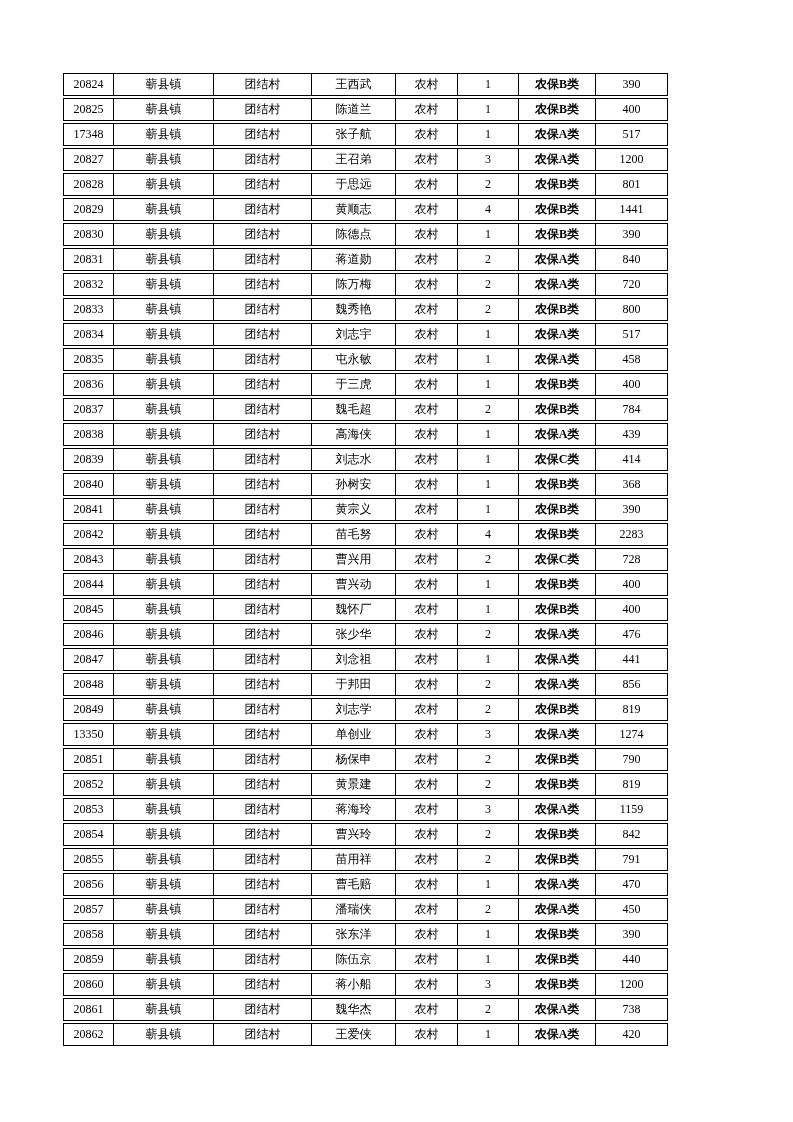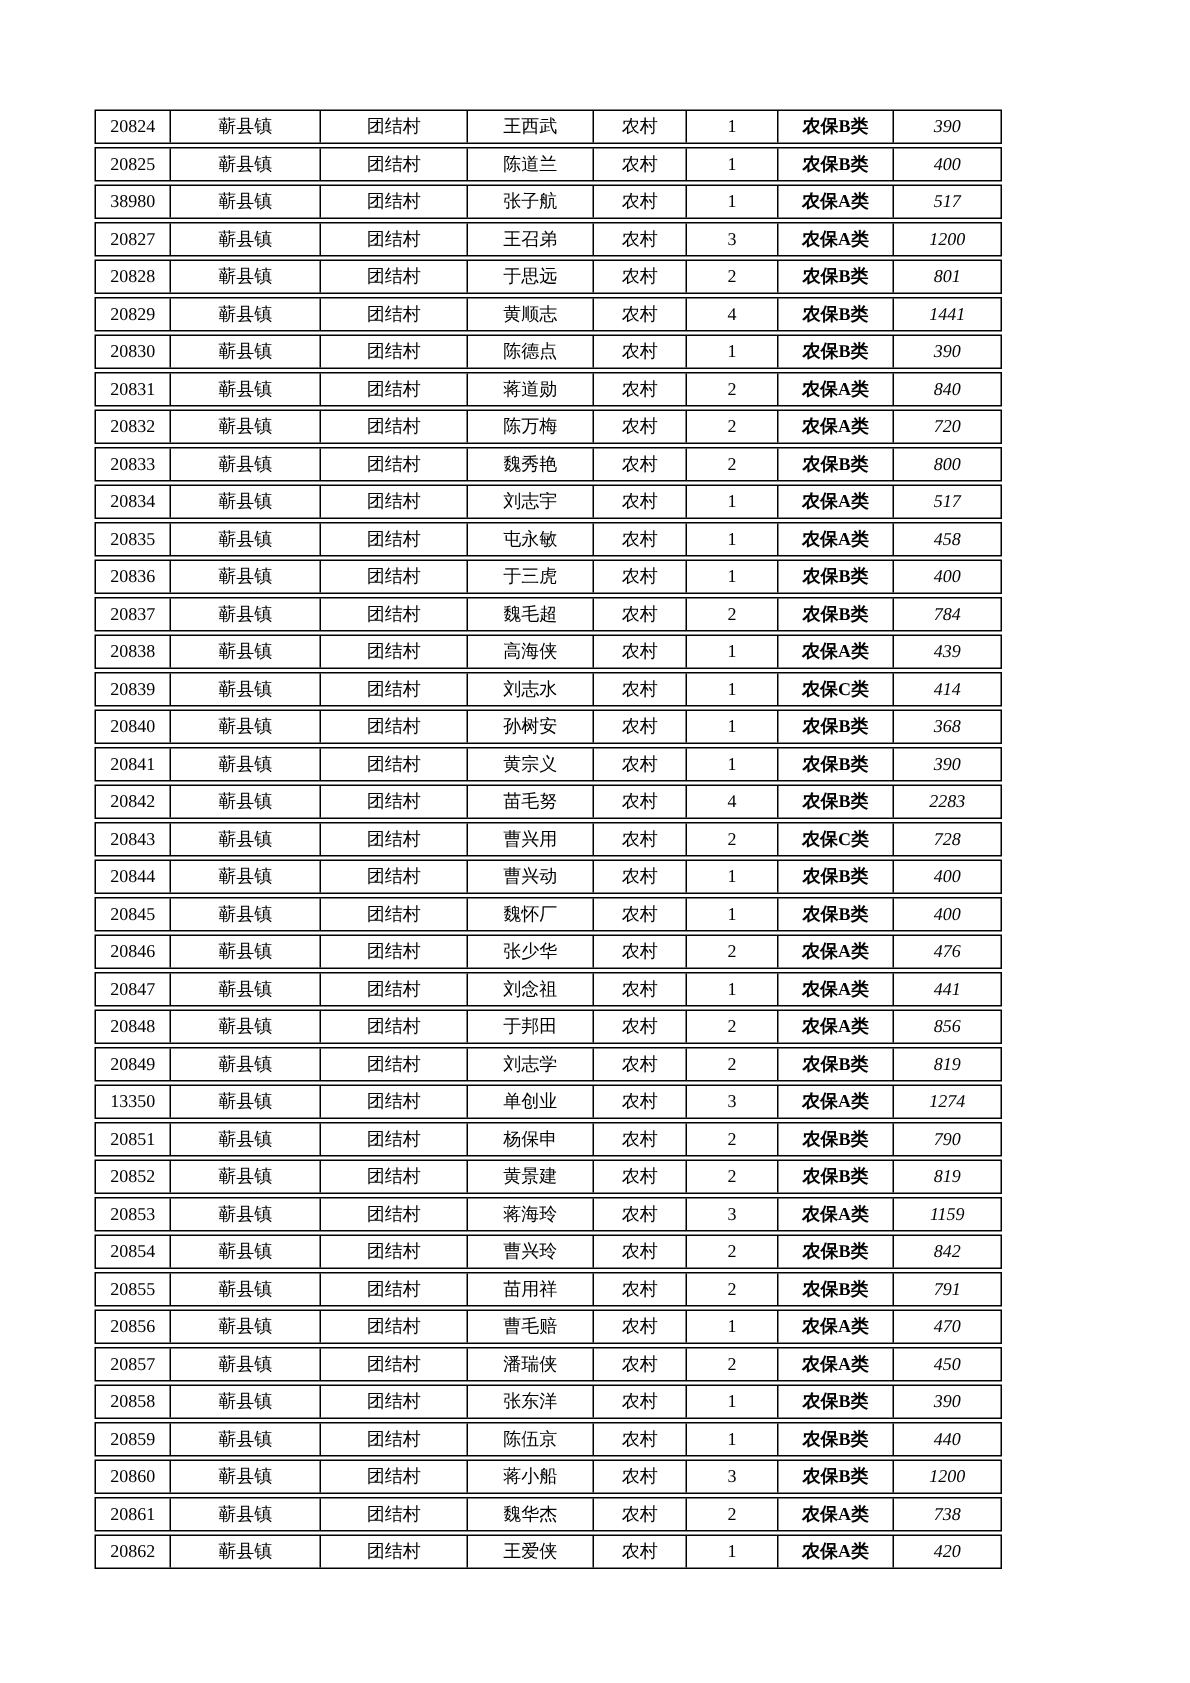--- a/index.html
+++ b/index.html
@@ -39,21 +39,21 @@
     overflow: hidden;
   }
   .cell:last-child { border-right: none; }
   .c0 { width: 50px; text-align: center; }
   .c1 { width: 100px; }
   .c2 { width: 98px; }
   .c3 { width: 84px; }
   .c4 { width: 62px; text-align: right; }
   .c5 { width: 61px; }
   .c6 { width: 77px; font-weight: bold; }
-  .c7 { flex: 1; font-style: italic; }
+  .c7 { flex: 1; }
 </style>
 </head>
 <body>
 
 <div class="page">
   <div class="table-wrap">
       <div class="row">
         <div class="cell c0">20824</div>
         <div class="cell c1">蕲县镇</div>
         <div class="cell c2">团结村</div>
@@ -67,21 +67,21 @@
         <div class="cell c0">20825</div>
         <div class="cell c1">蕲县镇</div>
         <div class="cell c2">团结村</div>
         <div class="cell c3">陈道兰</div>
         <div class="cell c4">农村</div>
         <div class="cell c5">1</div>
         <div class="cell c6">农保B类</div>
         <div class="cell c7">400</div>
       </div>
       <div class="row">
-        <div class="cell c0">38980</div>
+        <div class="cell c0">17348</div>
         <div class="cell c1">蕲县镇</div>
         <div class="cell c2">团结村</div>
         <div class="cell c3">张子航</div>
         <div class="cell c4">农村</div>
         <div class="cell c5">1</div>
         <div class="cell c6">农保A类</div>
         <div class="cell c7">517</div>
       </div>
       <div class="row">
         <div class="cell c0">20827</div>

